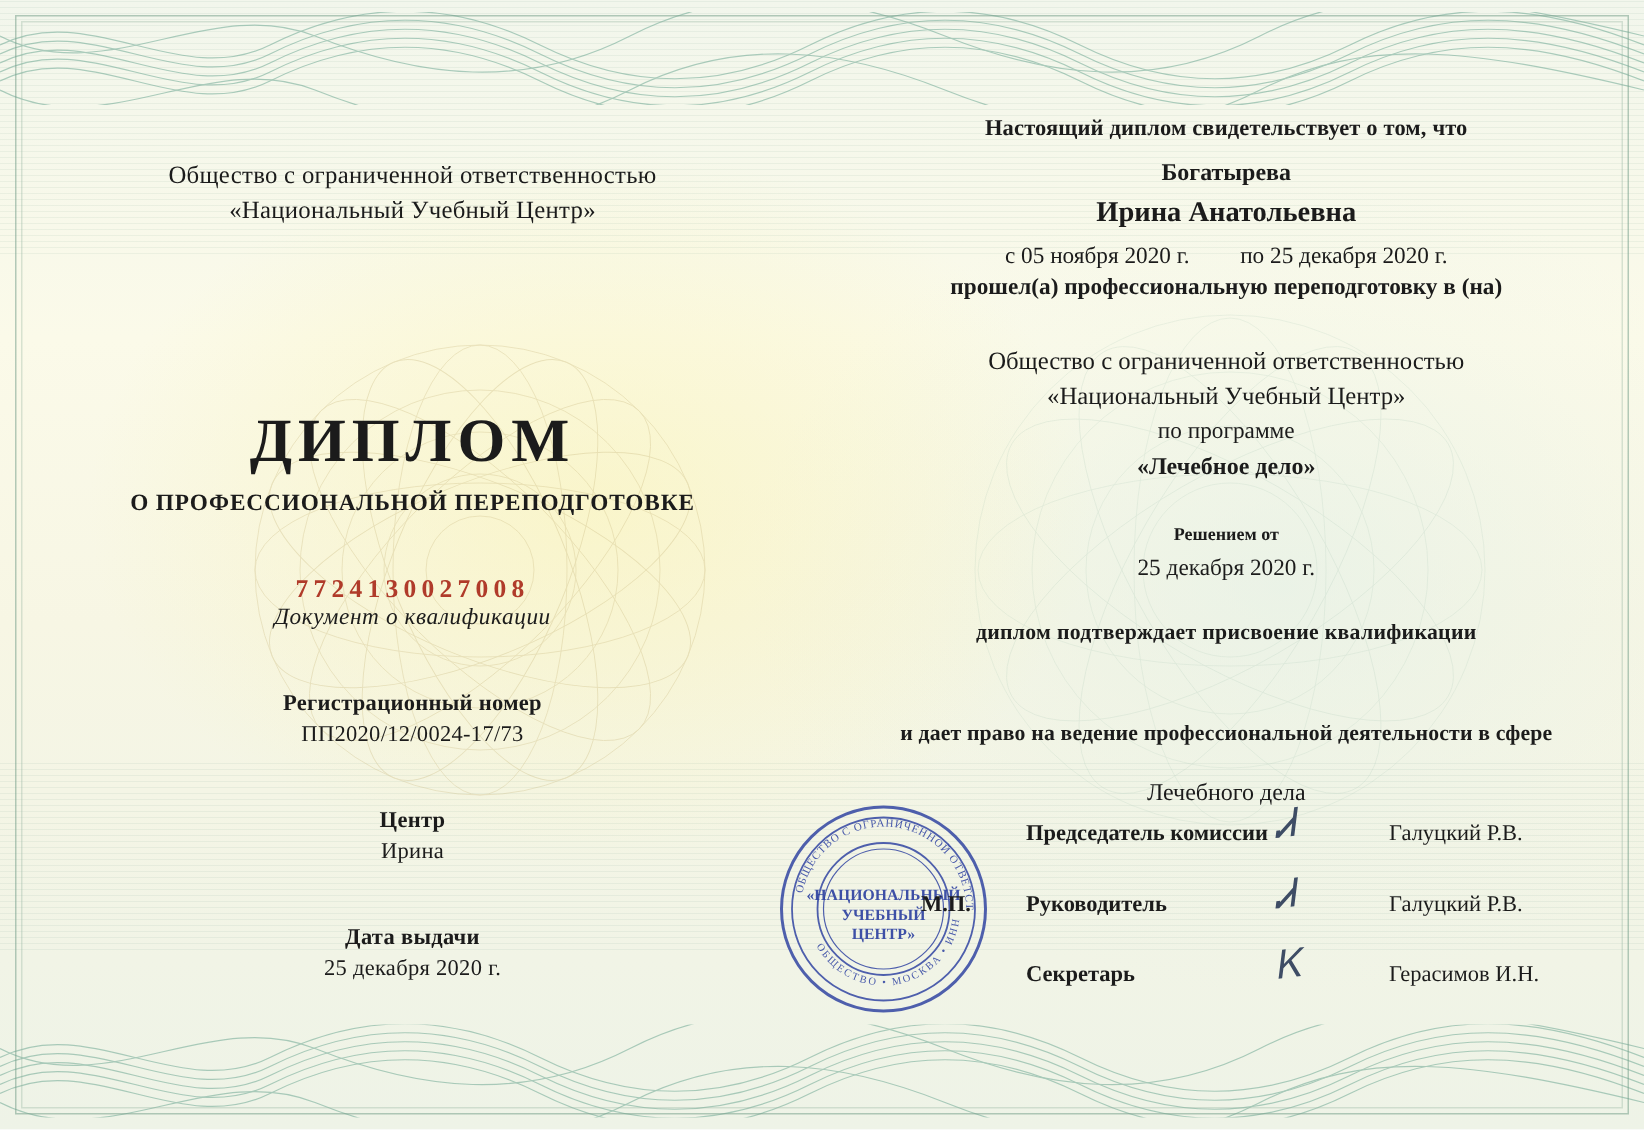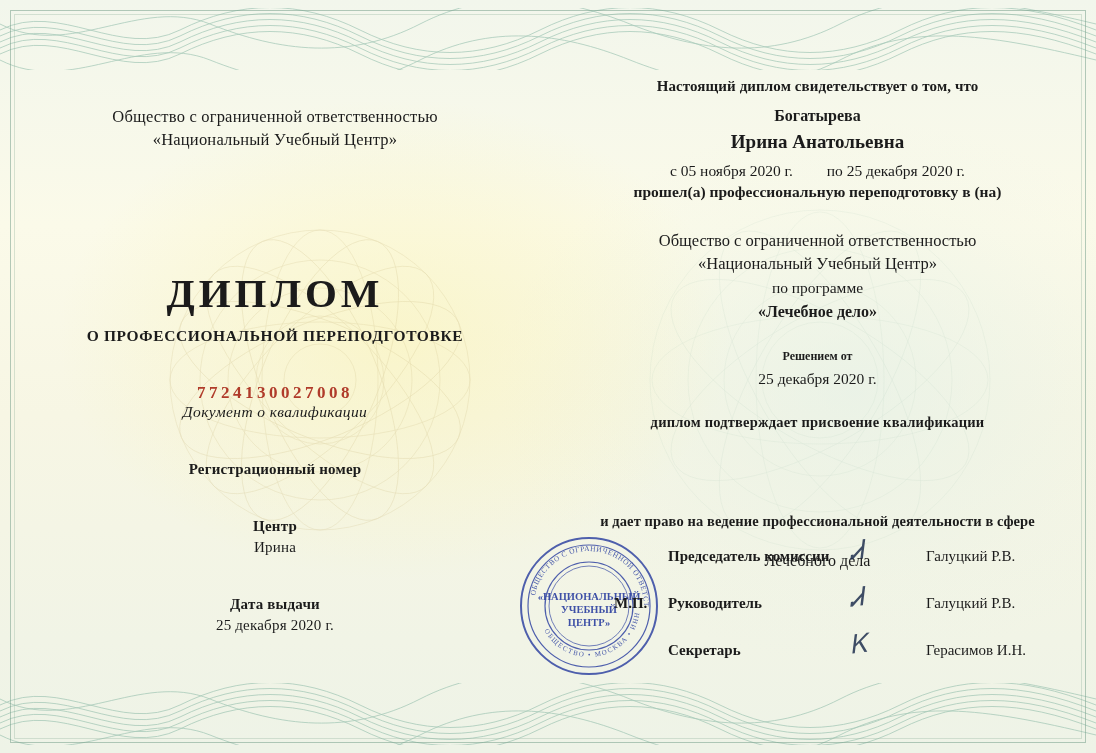--- a/index.html
+++ b/index.html
@@ -187,21 +187,21 @@
     margin-top: 6px;
     font-size: 15.5px;
   }
   .r-confirm {
     margin-top: 26px;
     font-size: 14.5px;
     font-weight: bold;
     letter-spacing: .2px;
   }
   .r-rights {
-    margin-top: 82px;
+    margin-top: 50px;
     font-size: 14.5px;
     font-weight: bold;
     letter-spacing: .1px;
   }
   .r-sphere {
     margin-top: 22px;
     font-size: 16px;
   }
 
   
@@ -210,21 +210,21 @@
     left: 668px;
     top: 542px;
     width: 400px;
   }
   .sign-row {
     position: relative;
     height: 47px;
   }
   .sign-role {
     position: absolute;
-    left: 0;
+    left: 16px;
     top: 6px;
     font-size: 15px;
     font-weight: bold;
     white-space: nowrap;
   }
   .sign-mark {
     position: absolute;
     left: 182px;
     top: -10px;
     width: 62px;
@@ -342,20 +342,21 @@
 
       <div class="diploma-title">ДИПЛОМ</div>
       <div class="diploma-sub">О ПРОФЕССИОНАЛЬНОЙ ПЕРЕПОДГОТОВКЕ</div>
 
       <div class="serial">7724130027008</div>
 
       <div class="doc-kind">Документ о квалификации</div>
 
       <div class="field-block">
         <div class="field-label">Регистрационный номер</div>
+        <div class="field-value">ПП2020/12/0024-17/73</div>
       </div>
 
       <div class="field-block">
         <div class="field-label">Центр</div>
         <div class="field-value">Ирина</div>
       </div>
 
       <div class="field-block">
         <div class="field-label">Дата выдачи</div>
         <div class="field-value">25 декабря 2020 г.</div>

